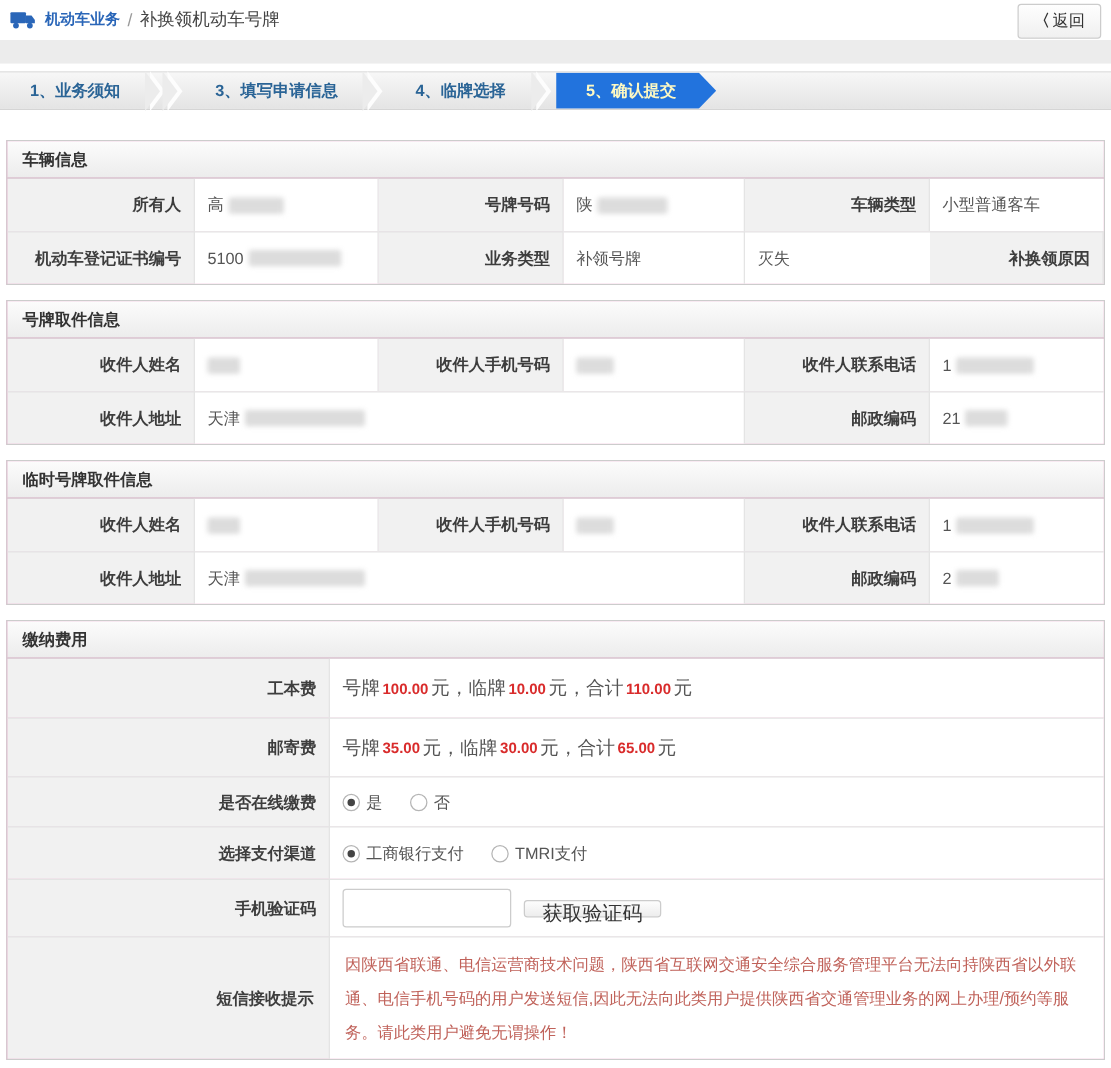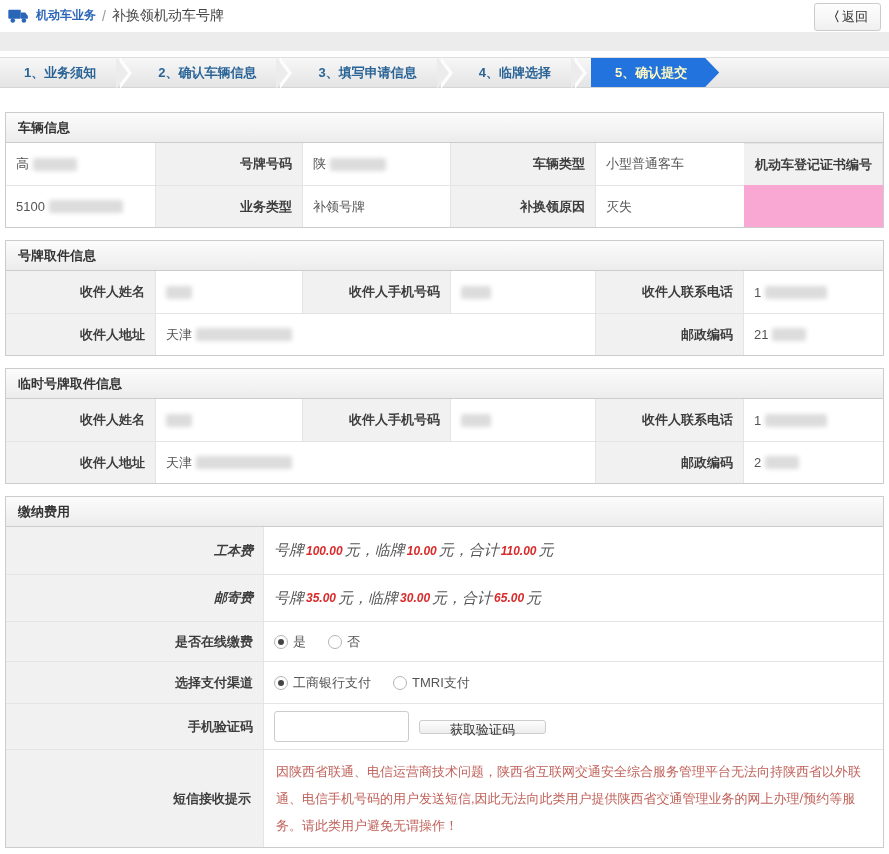--- a/index.html
+++ b/index.html
@@ -43,29 +43,29 @@
   .lbl { background:#f1f1f1; justify-content:flex-end; text-align:right; font-weight:bold; color:#3d3d3d; }
   .val { color:#555; background:#fff; }
   .rt  { border-top:1px solid #e4e4e4; }
   .span3 { grid-column:span 3; }
 
   
   .redact { display:inline-block; height:13px; background:#dcdcdc; filter:blur(2px); border-radius:2px;
             vertical-align:middle; margin-left:4px; }
 
   
-  .h47 { min-height:47px;font-style:italic; } .h40 { min-height:40px; } .h42 { min-height:42px; } .h46 { min-height:46px; }
+  .h47 { min-height:47px; } .h40 { min-height:40px; } .h42 { min-height:42px; } .h46 { min-height:46px; }
   .fee-text { font-size:15px; color:#555; }
   .fee-num { color:#d92b2b; font-weight:bold; font-size:12px; padding:0 2px; }
   .radio { width:14px; height:14px; border:1px solid #b5b5b5; border-radius:50%; background:#fff; display:inline-block;
            margin-right:5px; vertical-align:-2px; cursor:pointer; position:relative; }
   .radio.checked::after { content:''; position:absolute; left:3px; top:3px; width:6px; height:6px; background:#444; border-radius:50%; }
   .radio-label { font-size:13px; color:#555; margin-right:22px; cursor:pointer; }
   .sms-input { width:135px; height:31px; border:1px solid #ccc; border-radius:3px; margin-right:10px; padding:0 8px; font-size:13px; }
-  .code-btn { height:14px; padding:0 30px; font-size:13px; color:#333; background:linear-gradient(#fdfdfd,#ededed);
+  .code-btn { height:14px; padding:0 14px; font-size:16px; color:#333; background:linear-gradient(#fdfdfd,#ededed);
               border:1px solid #ccc; border-radius:3px; cursor:pointer; }
   .notice { min-height:62px; align-items:center; padding:8px 12px; }
   .notice-text { font-size:13px; line-height:27px; color:#c0625a; }
 </style>
 </head>
 <body>
 
 <div class="top-header">
   <svg class="truck-icon" viewBox="0 0 24 18">
     <rect x="0" y="2" width="14" height="10" rx="1" fill="#2a66b8"></rect>
@@ -80,61 +80,59 @@
 </div>
 
 <div class="gap-strip"></div>
 <div class="gap-white"></div>
 
 <div class="tabbar">
   <div class="step">
       <span>1、业务须知</span>
     </div>
   <div class="sep"></div>
-  <div class="step">
-      <span>2、确认车辆信息</span>
-    </div>
   <div class="sep"></div>
   <div class="step">
       <span>3、填写申请信息</span>
     </div>
   <div class="sep"></div>
   <div class="step">
       <span>4、临牌选择</span>
     </div>
   <div class="sep"></div>
   <div class="step active">
       <span>5、确认提交</span>
     </div>
 </div>
 
 <div class="section">
   <div class="sec-head">车辆信息</div>
   <div class="grid6">
+    <div class="cell lbl">所有人</div>
     <div class="cell val">
         <span>高</span>
         <span class="redact" style="width:44px"></span>
       </div>
     <div class="cell lbl">号牌号码</div>
     <div class="cell val">
         <span>陕</span>
         <span class="redact" style="width:56px"></span>
       </div>
     <div class="cell lbl">车辆类型</div>
     <div class="cell val last">小型普通客车</div>
 
     <div class="cell lbl rt">机动车登记证书编号</div>
     <div class="cell val rt">
         <span>5100</span>
         <span class="redact" style="width:74px"></span>
       </div>
     <div class="cell lbl rt">业务类型</div>
     <div class="cell val rt">补领号牌</div>
+    <div class="cell val rt last">灭失</div>
     <div class="cell lbl rt">补换领原因</div>
-    <div class="cell val rt last">灭失</div>
   </div>
 </div>
 
 <div class="section">
   <div class="sec-head">号牌取件信息</div>
   <div class="grid6">
     <div class="cell lbl">收件人姓名</div>
     <div class="cell val">
         <span></span>
         <span class="redact" style="width:26px;margin-left:0"></span>

